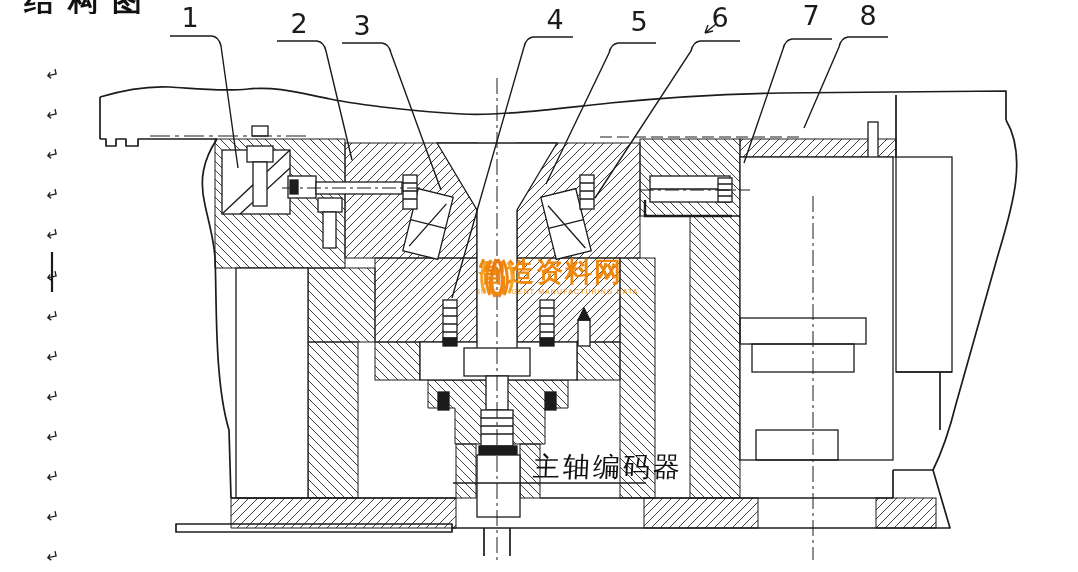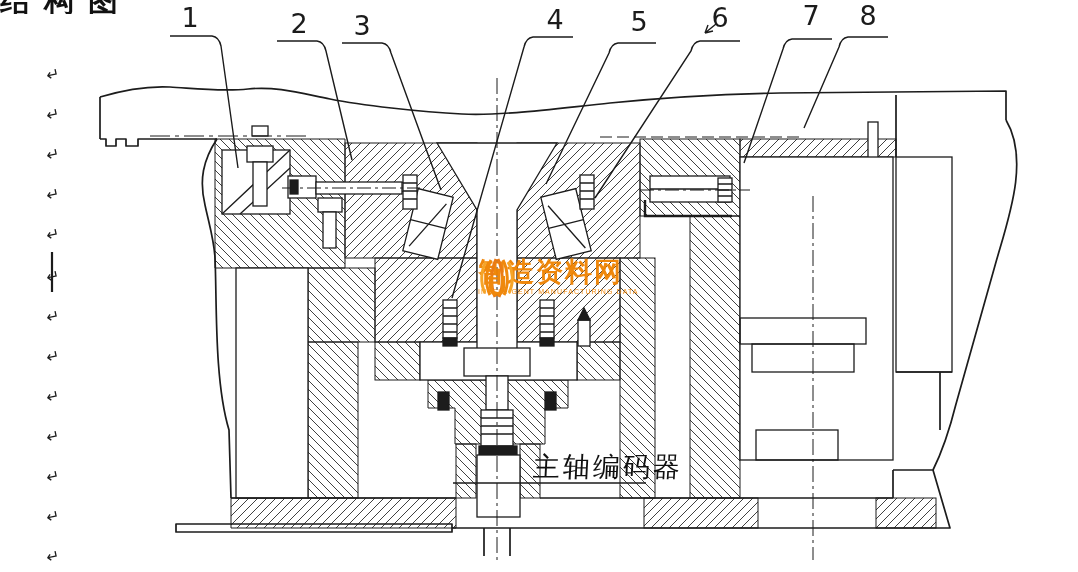--- a/index.html
+++ b/index.html
@@ -1,21 +1,21 @@
 <!DOCTYPE html>
 <html><head>
 <meta charset="utf-8">
 <style>
   html,body{margin:0;padding:0;background:#ffffff;}
   .stage{position:relative;width:1078px;height:572px;background:#ffffff;overflow:hidden;
          font-family:"DejaVu Sans","Liberation Sans",sans-serif;}
   svg{position:absolute;left:0;top:0;}
   .lbl{position:absolute;width:44px;text-align:center;font-size:27px;color:#1b1b1b;
        font-family:"DejaVu Sans",sans-serif;line-height:1;}
-  .corner{position:absolute;left:0;top:0;width:170px;height:14px;overflow:hidden;}
+  .corner{position:absolute;left:0;top:0;width:170px;height:14px;overflow:hidden;padding-left:24px;}
   .corner span{display:inline-block;font-size:30px;font-weight:bold;color:#111;
        letter-spacing:14px;transform:translateY(-19px);font-family:"DejaVu Sans",sans-serif;}
   .wm{position:absolute;left:472px;top:256px;display:flex;align-items:flex-start;opacity:.95;}
   .wm-text{margin-left:6px;}
   .wm-title{font-size:27px;font-weight:bold;color:#ef8200;letter-spacing:2px;
        font-family:"DejaVu Sans",sans-serif;line-height:1.15;}
   .wm-sub{font-size:7px;color:#f08300;letter-spacing:1.1px;margin-top:1px;
        font-family:"Liberation Sans",sans-serif;}
   .callout{position:absolute;left:533px;top:449px;font-size:27px;color:#101010;
        letter-spacing:3px;transform:skewX(-3deg);font-family:"DejaVu Sans",sans-serif;}

